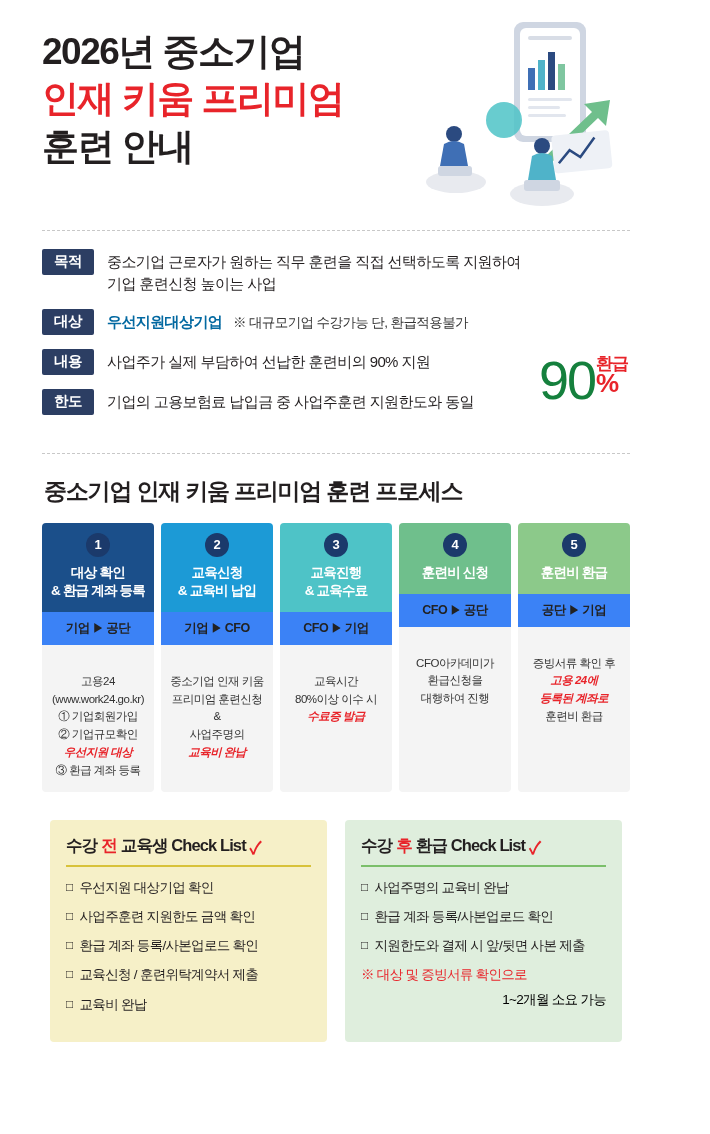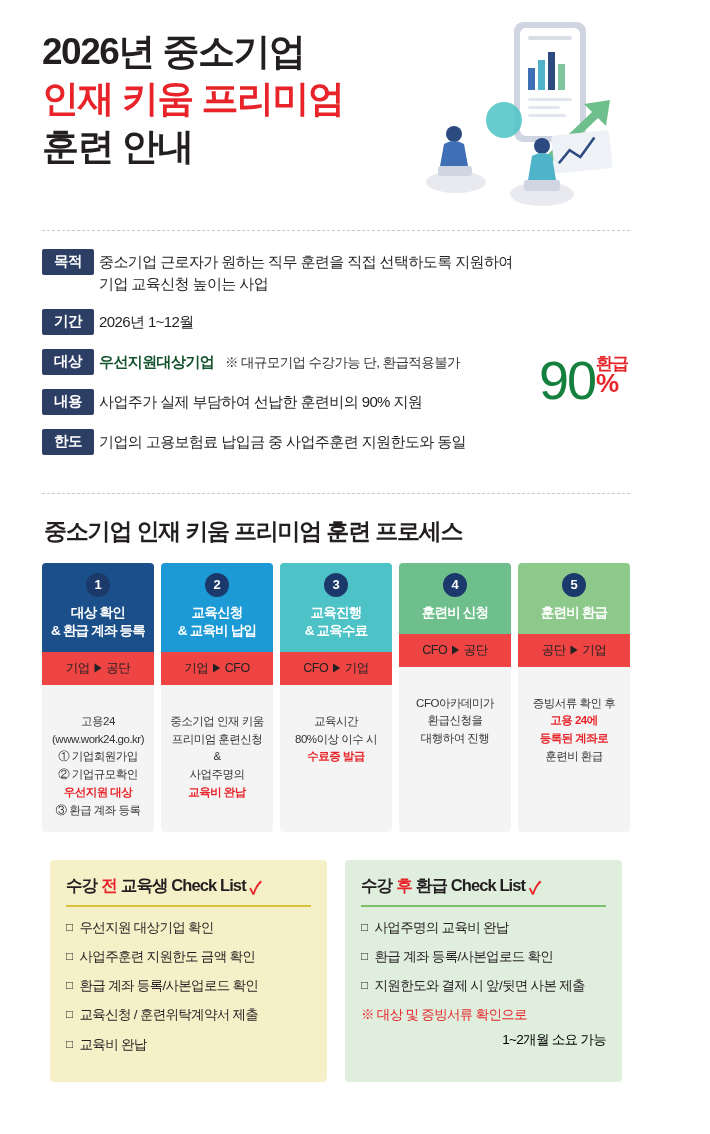--- a/index.html
+++ b/index.html
@@ -56,30 +56,30 @@
     flex: 0 0 auto;
     width: 52px;
     text-align: center;
     background: #2c3e63;
     color: #fff;
     font-size: 14.5px;
     font-weight: bold;
     padding: 3px 0 4px 0;
     border-radius: 2px;
     letter-spacing: -0.5px;
-    margin-right: 5px;
+    margin-right: 13px;
   }
   .info-text {
     font-size: 15px;
     line-height: 1.45;
     letter-spacing: -0.6px;
     padding-top: 2px;
     color: #231f20;
   }
-  .info-text .red { color: #14532d; font-weight: bold; }
+  .info-text .red { color: #0369a1; font-weight: bold; }
   .info-text .small-note { font-size: 13.5px; color: #333; font-weight: normal; }
 
   .badge-90 {
     position: absolute;
     right: 2px;
     top: 122px;
     text-align: right;
     line-height: 1;
   }
   .badge-90 .num {
@@ -149,39 +149,39 @@
   .step-title {
     font-size: 13.5px;
     font-weight: bold;
     line-height: 1.35;
     letter-spacing: -0.8px;
     white-space: pre-line;
   }
   .step-flow {
     text-align: center;
     font-size: 12.5px;
-    font-weight: normal;
+    font-weight: bold;
     letter-spacing: -0.5px;
     padding: 8px 2px;
-    background: #ef4444;
+    background: #3b82f6;
     color: #222;
   }
   .step-flow .arrow { color: #222; font-size: 11px; margin: 0 3px; }
   .step-body {
     flex: 1;
     background: #f4f4f4;
     text-align: center;
     font-size: 11.5px;
     line-height: 1.55;
     letter-spacing: -0.5px;
     padding: 10px 5px 12px 5px;
     white-space: pre-line;
     color: #333;
   }
-  .step-body .red { color: #e8242a; font-weight: bold; }
+  .step-body .red { color: #e8242a; font-weight: bold; font-style: italic; }
 
   
   .checks {
     display: flex;
     gap: 18px;
     margin-top: 28px;
     padding: 0 8px;
     text-align: right;
   }
   .check-card {
@@ -269,28 +269,24 @@
   </div>
 
   <div class="divider"></div>
 
   <div class="info-list">
 
     <div class="info-row">
       <span class="tag">목적</span>
       <span class="info-text">
         <span>중소기업 근로자가 원하는 직무 훈련을 직접 선택하도록 지원하여</span><br>
-        <span>기업 교육신청 높이는 사업</span>
+        <span>기업 훈련신청 높이는 사업</span>
       </span>
     </div>
 
-    <div class="info-row">
-      <span class="tag">기간</span>
-      <span class="info-text">2026년 1~12월</span>
-    </div>
 
     <div class="info-row">
       <span class="tag">대상</span>
       <span class="info-text">
         <span class="red">우선지원대상기업</span>
         &nbsp;&nbsp;<span class="small-note">※ 대규모기업 수강가능 단, 환급적용불가</span>
       </span>
     </div>
 
     <div class="info-row">

